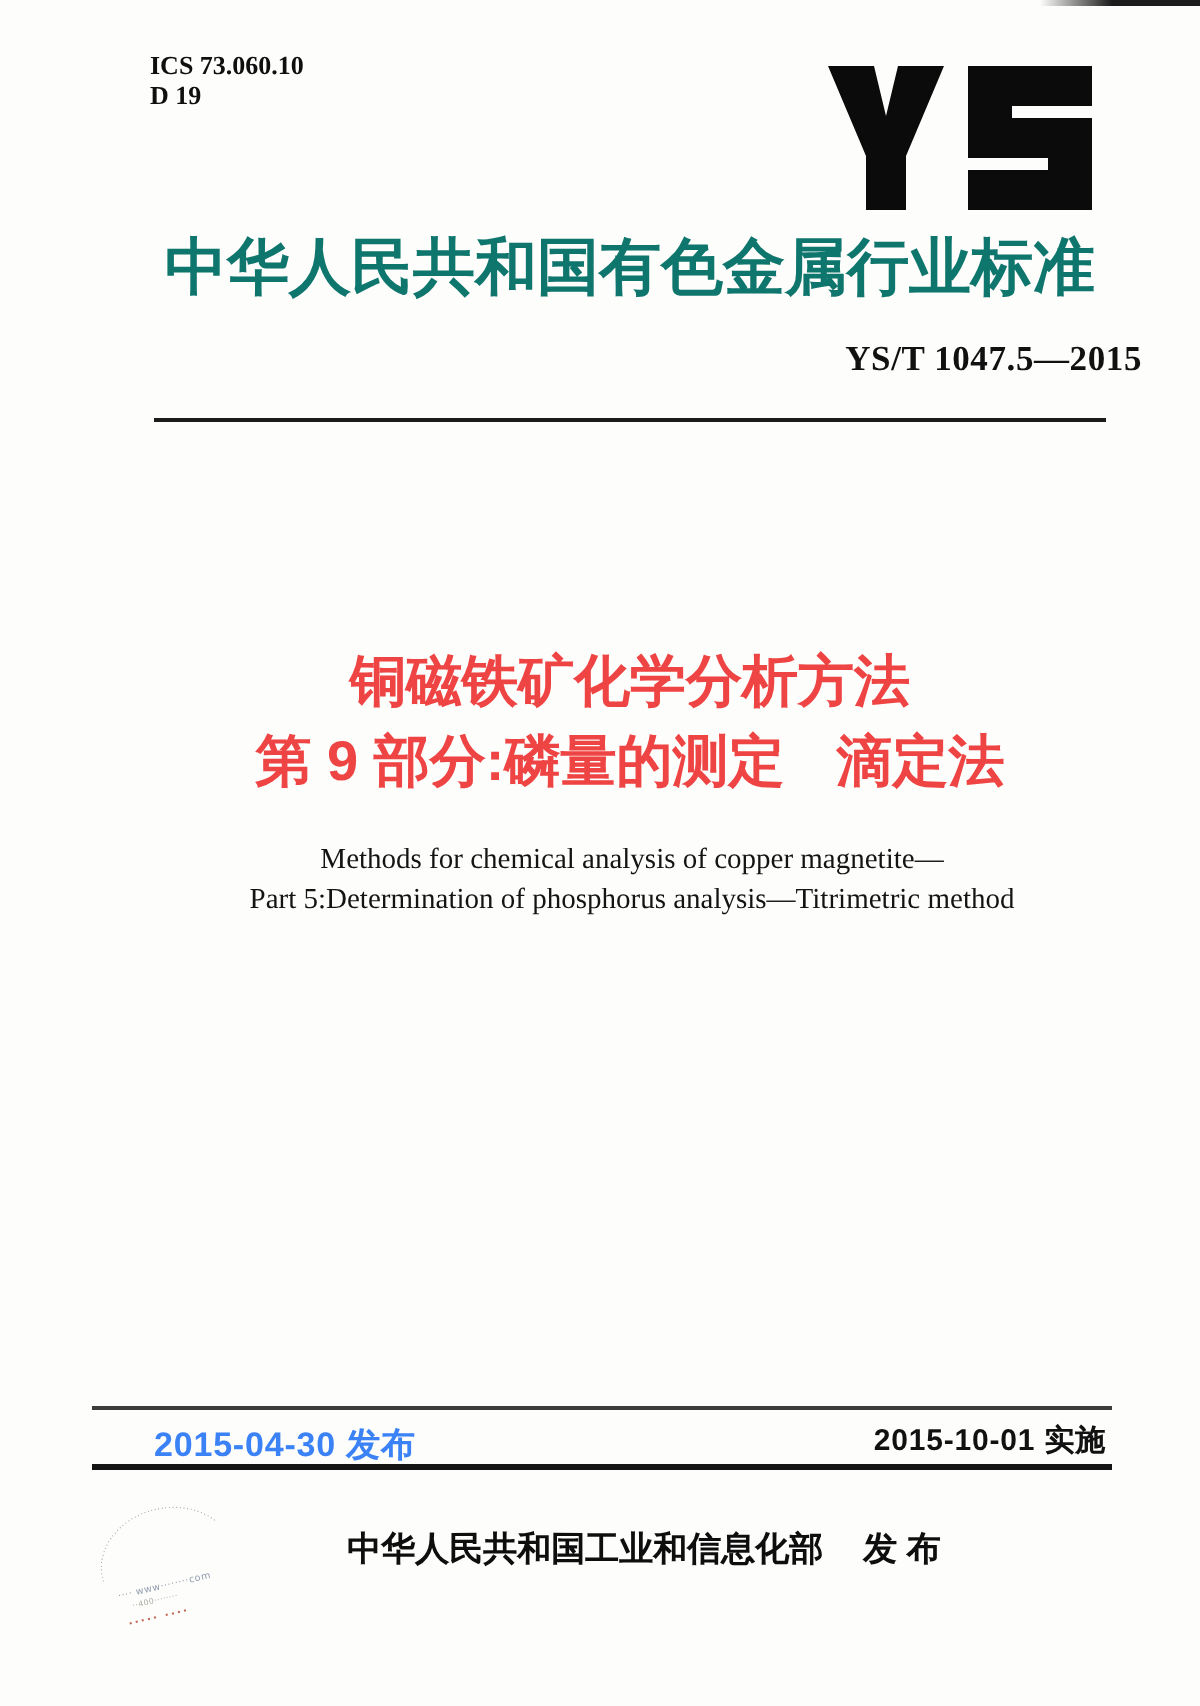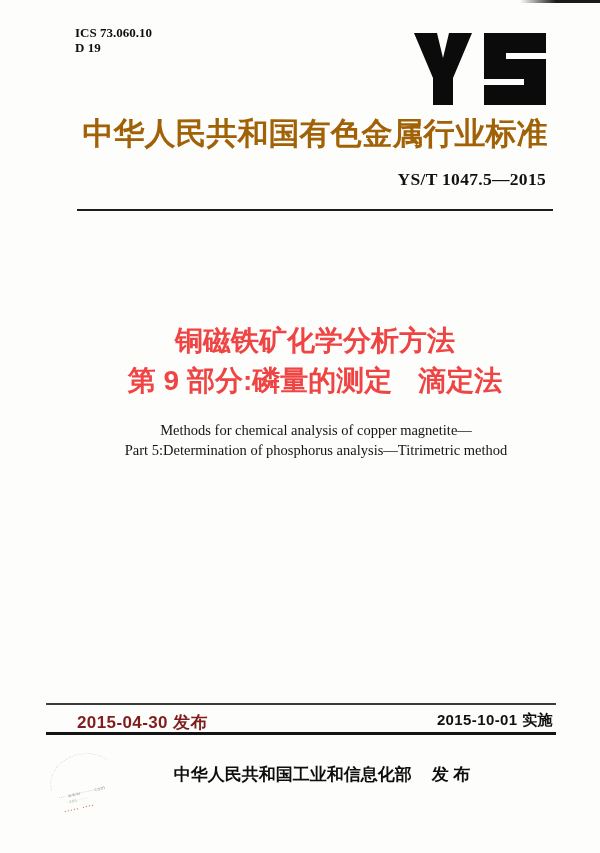--- a/index.html
+++ b/index.html
@@ -9,39 +9,39 @@
     margin:0 auto;
   }
   .scan-edge{position:absolute;top:0;right:0;width:80px;height:3px;
     background:linear-gradient(to left,#1c1c1c 55%,rgba(28,28,28,0));}
   .ics-block{position:absolute;left:75px;top:25px;
     font-family:"Liberation Serif",serif;font-weight:bold;font-size:13px;
     line-height:15px;color:#0f0f0f;}
   .logo{position:absolute;left:414px;top:33px;width:134px;height:73px;}
   .header-title{position:absolute;left:75px;top:113px;width:480px;
     text-align:center;font-weight:bold;font-size:31px;letter-spacing:0;
-    color:#a16207;white-space:nowrap;}
-  .std-number{position:absolute;right:54px;top:169px;
+    color:#0f766e;white-space:nowrap;}
+  .std-number{position:absolute;right:29px;top:169px;
     font-family:"Liberation Serif",serif;font-weight:bold;font-size:17.5px;
     letter-spacing:.3px;color:#111;}
   .rule-header{position:absolute;left:77px;top:209px;width:476px;height:2px;
     background:#1c1c1c;}
   .title-cn{position:absolute;left:60px;top:321px;width:510px;
     text-align:center;font-weight:bold;font-size:28px;line-height:40px;
     color:#ef4444;white-space:nowrap;}
   .title-cn .gap{display:inline-block;width:26px;}
   .title-en{position:absolute;left:46px;top:420px;width:540px;
     text-align:center;font-family:"Liberation Serif",serif;font-weight:normal;
     font-size:14.5px;line-height:20px;color:#141414;}
   .rule-foot-thin{position:absolute;left:46px;top:703px;width:510px;height:2px;
     background:#3c3c3c;}
   .rule-foot-thick{position:absolute;left:46px;top:732px;width:510px;height:3px;
     background:#141414;}
   .date-left{position:absolute;left:77px;top:711px;font-weight:bold;
-    font-size:17px;letter-spacing:.4px;color:#7f1d1d;white-space:nowrap;}
+    font-size:17px;letter-spacing:.4px;color:#3b82f6;white-space:nowrap;}
   .date-right{position:absolute;right:47px;top:711px;font-weight:bold;
     font-size:15px;letter-spacing:.4px;color:#111;white-space:nowrap;}
   .publisher-row{position:absolute;left:22px;top:763px;width:600px;
     display:flex;justify-content:center;align-items:baseline;gap:20px;
     font-weight:bold;font-size:17px;color:#0e0e0e;white-space:nowrap;}
   .watermark{position:absolute;left:44px;top:748px;width:76px;height:68px;
     transform:rotate(-13deg);opacity:.85;}
   .watermark text{font-family:"DejaVu Sans",sans-serif;}
 </style>
 </head>

